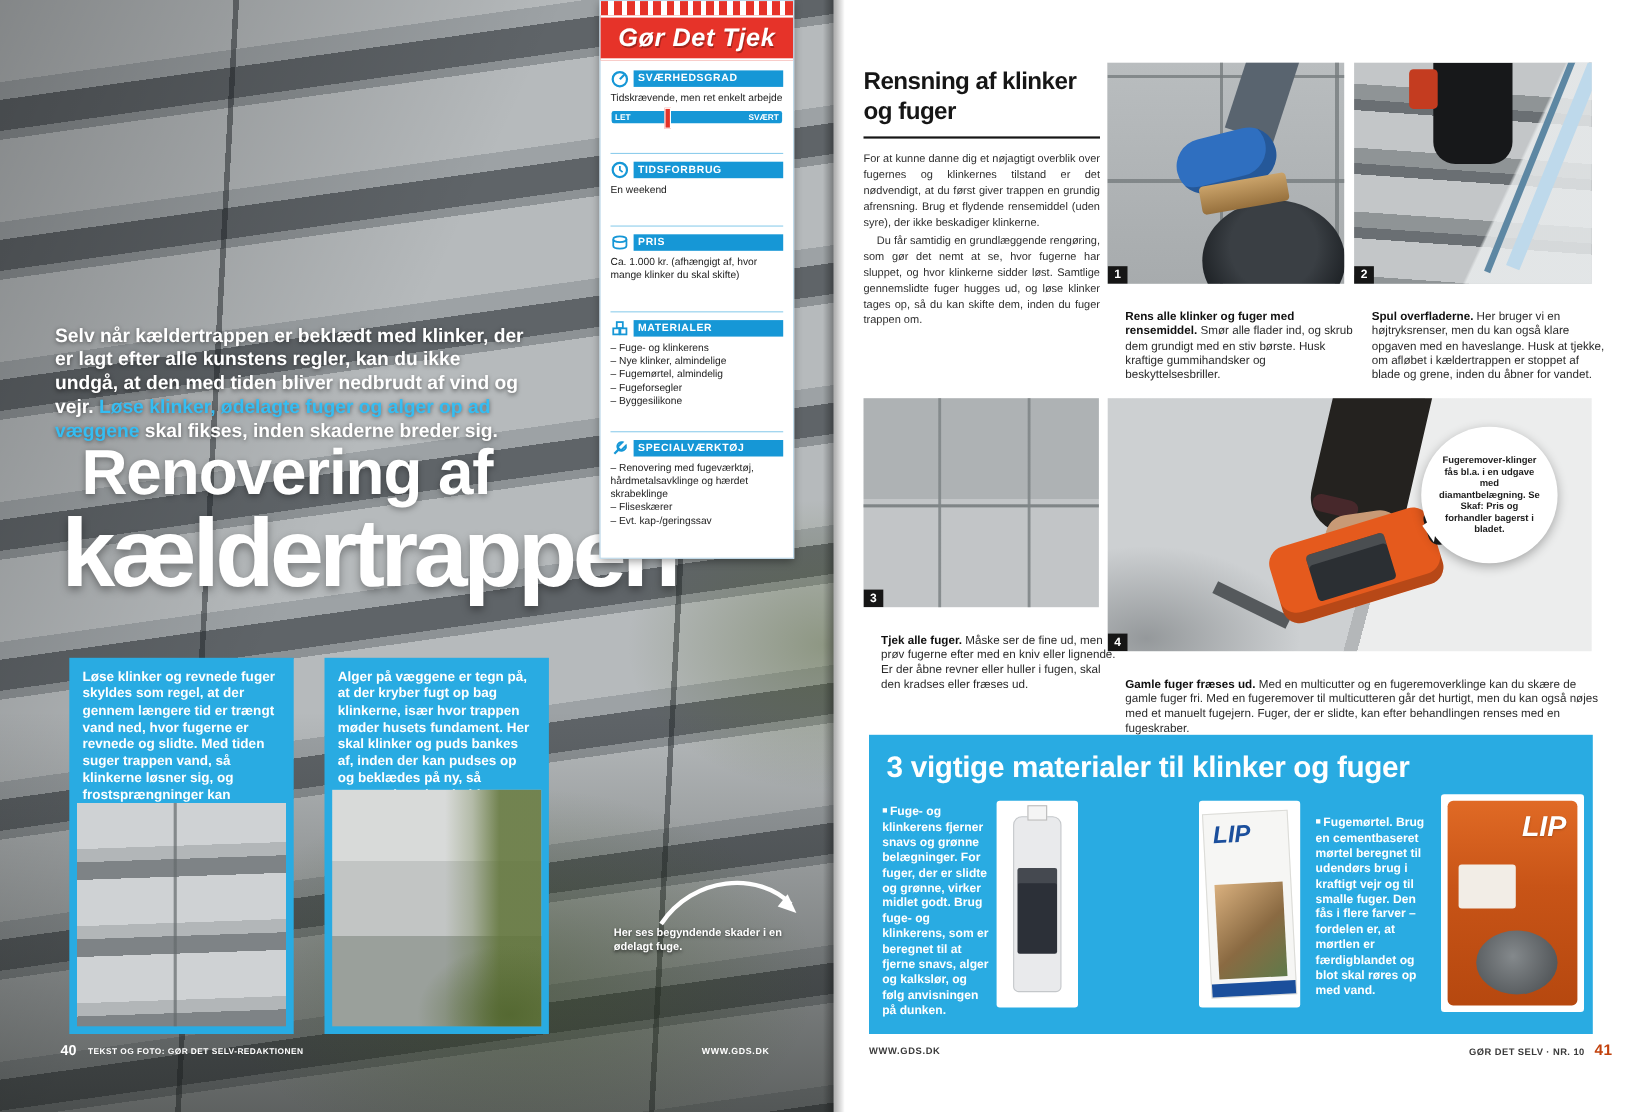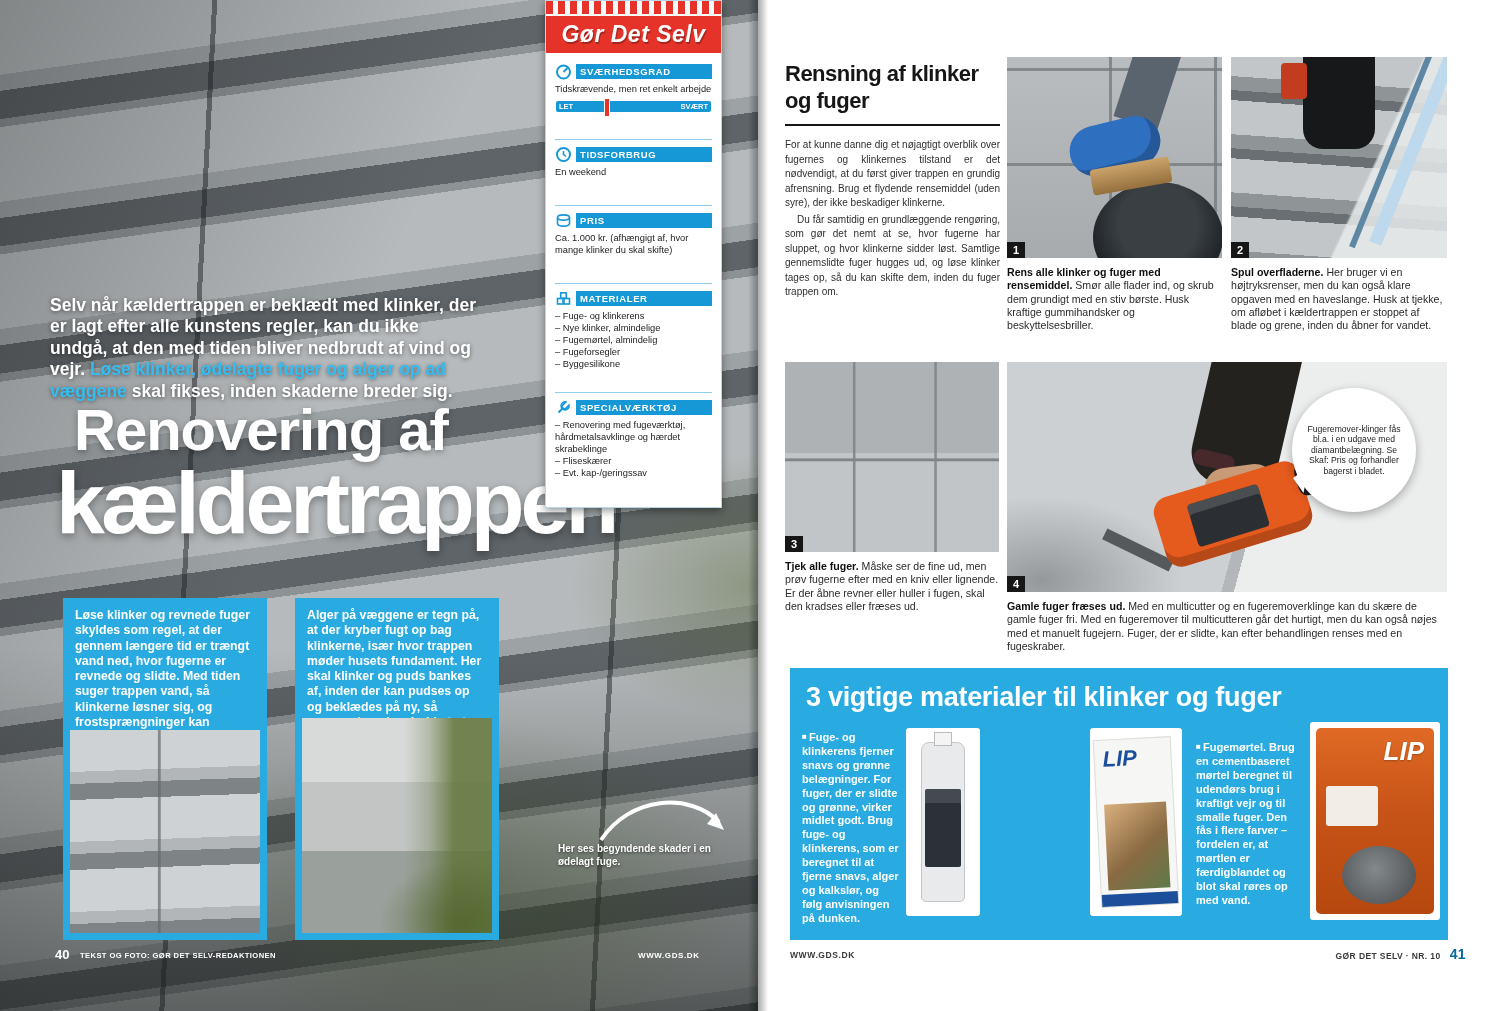--- a/index.html
+++ b/index.html
@@ -93,21 +93,21 @@
         linear-gradient(90deg, transparent 69.5%, rgba(128,134,136,.9) 70%, rgba(128,134,136,.9) 70.7%, transparent 71.2%),
         linear-gradient(0deg, transparent 47.5%, rgba(120,126,128,.9) 48%, rgba(120,126,128,.9) 49%, transparent 49.5%),
         linear-gradient(180deg,#aeb2b4 0 48%,#c2c5c7 48%);}
   .ph4{left:249px;top:362px;width:440px;height:230px;
        background:
         radial-gradient(200px 120px at 8% 95%, rgba(80,85,88,.45), transparent 70%),
         linear-gradient(105deg,#cdd0d2 0 55%,#b4b7b9 55% 57.5%,#eceded 57.5%);}
 
   .badge{position:absolute;left:0;bottom:0;width:18px;height:16px;background:#161616;color:#fff;
          font-size:11px;font-weight:bold;display:flex;align-items:center;justify-content:center;}
-  .cap{position:absolute;margin:0;font-size:10.6px;line-height:13.3px;color:#2a2a2a;}
+  .cap{position:absolute;margin:16px;font-size:10.6px;line-height:13.3px;color:#2a2a2a;}
   .cap b{color:#0f0f0f;}
   .cap1{left:249px;top:266px;width:215px;}
   .cap2{left:473px;top:266px;width:216px;}
   .cap3{left:27px;top:560px;width:214px;}
   .cap4{left:249px;top:600px;width:440px;}
 
   
   .bucket{position:absolute;left:40%;bottom:-34px;width:130px;height:110px;border-radius:50%;
           background:radial-gradient(circle at 50% 38%,#3a3f44 0 42%,#202428 72%);}
   .glove{position:absolute;left:62px;top:64px;width:92px;height:50px;background:#2f6fc0;
@@ -125,21 +125,21 @@
   .hand4{position:absolute;right:172px;top:104px;width:70px;height:44px;background:#c89a76;border-radius:20px;transform:rotate(-8deg);}
   .toolbody{position:absolute;left:150px;top:116px;width:152px;height:72px;background:#e55a1d;
             border-radius:16px;transform:rotate(-17deg);box-shadow:inset 0 -10px 0 rgba(0,0,0,.2);}
   .toolscreen{position:absolute;left:34px;top:14px;width:74px;height:44px;background:#2b2f33;border-radius:4px;
               box-shadow:inset 0 10px 0 rgba(255,255,255,.15);}
   .toolhandle{position:absolute;left:288px;top:92px;width:72px;height:34px;background:#1d1d1d;border-radius:10px;transform:rotate(-17deg);}
   .toolblade{position:absolute;left:94px;top:182px;width:74px;height:12px;background:#55595c;transform:rotate(26deg);}
 
   .bubble{position:absolute;left:534px;top:388px;width:124px;height:124px;background:#fff;border-radius:50%;
           display:flex;align-items:center;justify-content:center;text-align:center;box-sizing:border-box;
-          padding:15px;font-size:8.6px;font-weight:normal;line-height:10.6px;color:#1d1d1d;
+          padding:15px;font-size:8.6px;font-weight:bold;line-height:10.6px;color:#1d1d1d;
           box-shadow:0 3px 10px rgba(0,0,0,.3);}
   .bubble::after{content:"";position:absolute;left:-12px;top:62%;width:0;height:0;
                  border:13px solid transparent;border-right-color:#fff;transform:rotate(10deg);}
 
   
   .bluebox{position:absolute;left:32px;top:668px;width:658px;height:272px;background:#29abe2;}
   .bluebox h3{margin:0;padding:14px 0 0 16px;font-size:27px;color:#fff;letter-spacing:-.3px;}
   .col-text{position:absolute;margin:0;width:100px;font-size:11px;font-weight:bold;line-height:13.9px;color:#fff;}
   .col-text b::before{content:"■ ";font-size:8px;vertical-align:2px;}
   .c1t{left:12px;top:62px;} .c2t{left:196px;top:62px;} .c3t{left:406px;top:72px;width:106px;}
@@ -162,21 +162,21 @@
   .bago{position:absolute;left:6px;right:6px;top:6px;bottom:6px;border-radius:5px;
         background:linear-gradient(180deg,#e06a25,#c85417 42%,#b6480f);}
   .lip-white{position:absolute;right:10px;top:8px;color:#fff;font-weight:bold;font-style:italic;font-size:26px;
              text-shadow:0 1px 2px rgba(0,0,0,.25);}
   .bago-label{position:absolute;left:10px;top:58px;width:52px;height:40px;background:#f2ede6;border-radius:3px;}
   .bago-photo{position:absolute;left:26px;bottom:10px;width:74px;height:58px;border-radius:50%;
               background:radial-gradient(circle at 45% 40%,#84898c,#55595c 75%);}
 
   .rp-footer-left{position:absolute;left:32px;top:950px;font-size:8.5px;font-weight:bold;color:#3a3a3a;letter-spacing:.6px;}
   .rp-footer-right{position:absolute;right:34px;top:946px;font-size:8.5px;font-weight:bold;color:#3a3a3a;letter-spacing:.4px;}
-  .rp-page{font-size:14px;color:#0369a1;margin-left:9px;}
+  .rp-page{font-size:14px;color:#c2410c;margin-left:9px;}
 
   .gutter{position:absolute;left:748px;top:0;width:20px;height:1011px;pointer-events:none;
           background:linear-gradient(90deg,transparent,rgba(0,0,0,.30) 45%,rgba(0,0,0,.30) 55%,transparent);}
 </style>
 </head>
 <body>
 
 <div id="canvas">
 
   <section class="page-left">
@@ -204,21 +204,21 @@
     <p class="arrow-cap">Her ses begyndende skader i en ødelagt fuge.</p>
 
     <span class="lp-pn">40</span>
     <span class="lp-credit">TEKST OG FOTO: GØR DET SELV-REDAKTIONEN</span>
     <span class="lp-site">WWW.GDS.DK</span>
   </section>
 
   <aside class="infobox">
     <div class="logo-stripes"></div>
     <div class="logo-red">
-      <span>Gør Det Selv</span>
+      <span>Gør Det Tjek</span>
     </div>
     <div class="ib-body">
 
       <div class="ib-sec">
         <div class="ib-head">
           <span class="ib-icon">
             <svg viewBox="0 0 17 17">
                 <circle cx="8.5" cy="9" r="6.5" fill="none" stroke="#1697d6" stroke-width="2"></circle>
                 <line x1="8.5" y1="9" x2="12.5" y2="5" stroke="#1697d6" stroke-width="2"></line>
               </svg>

